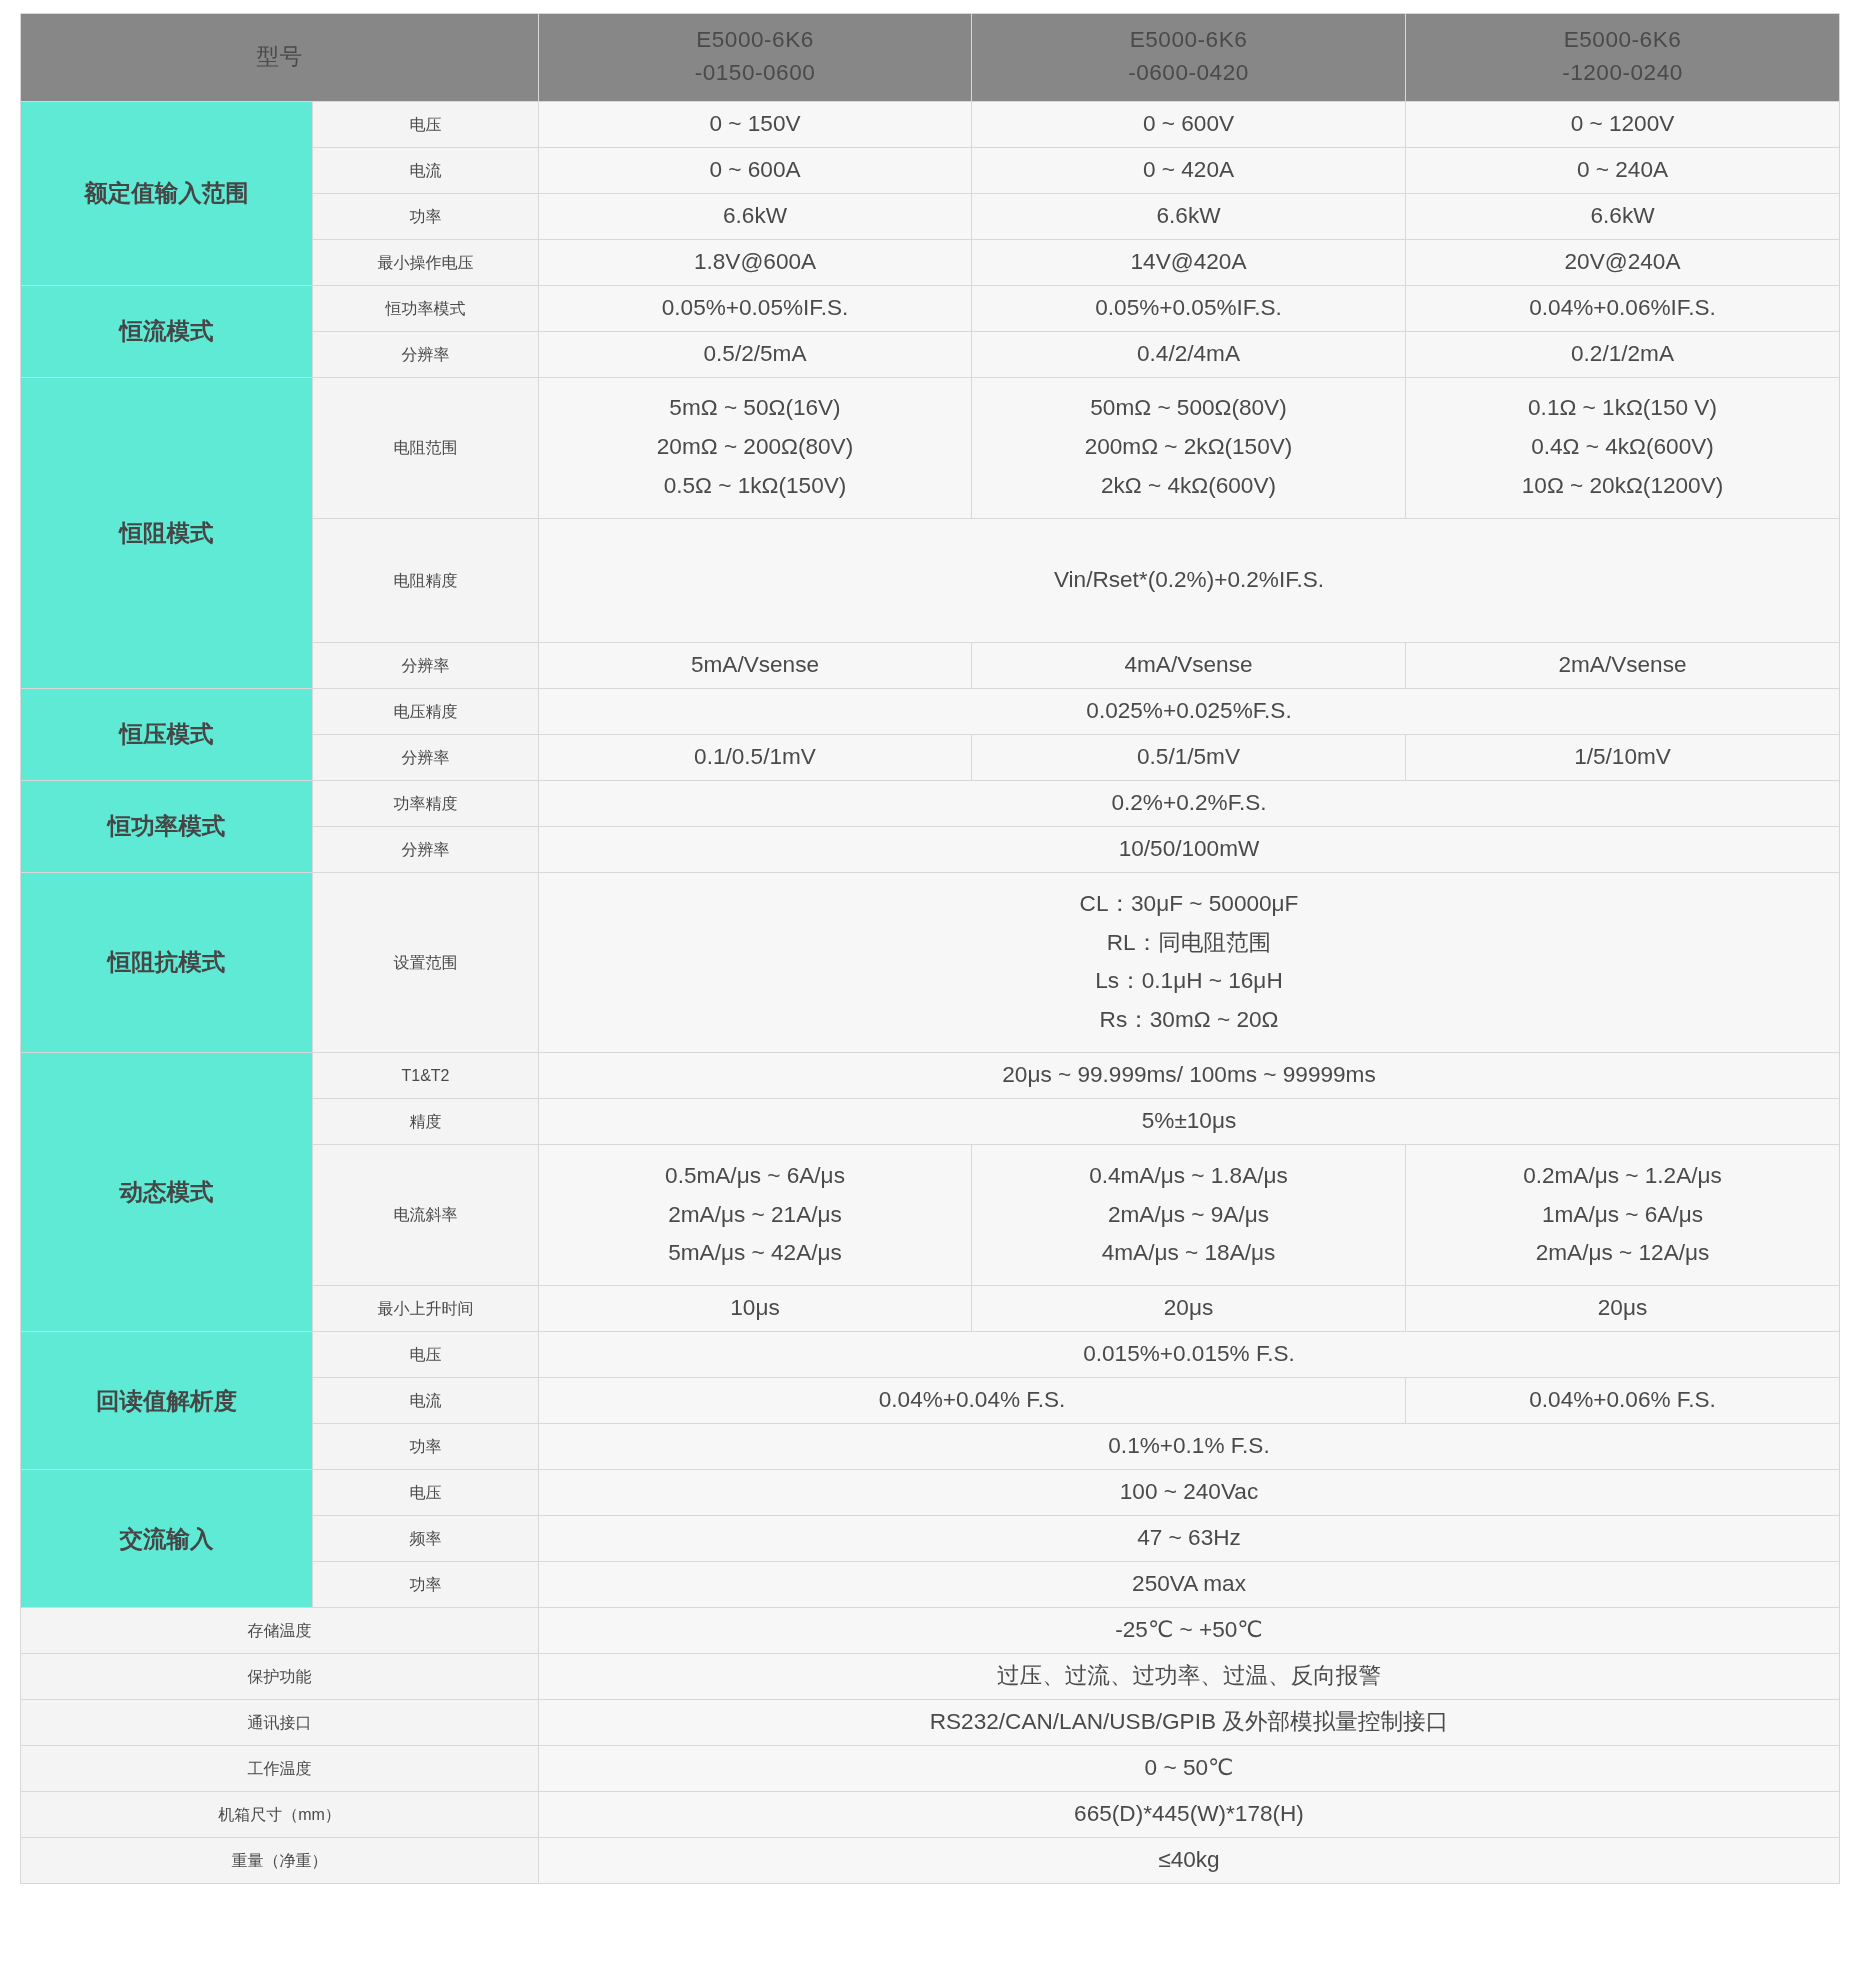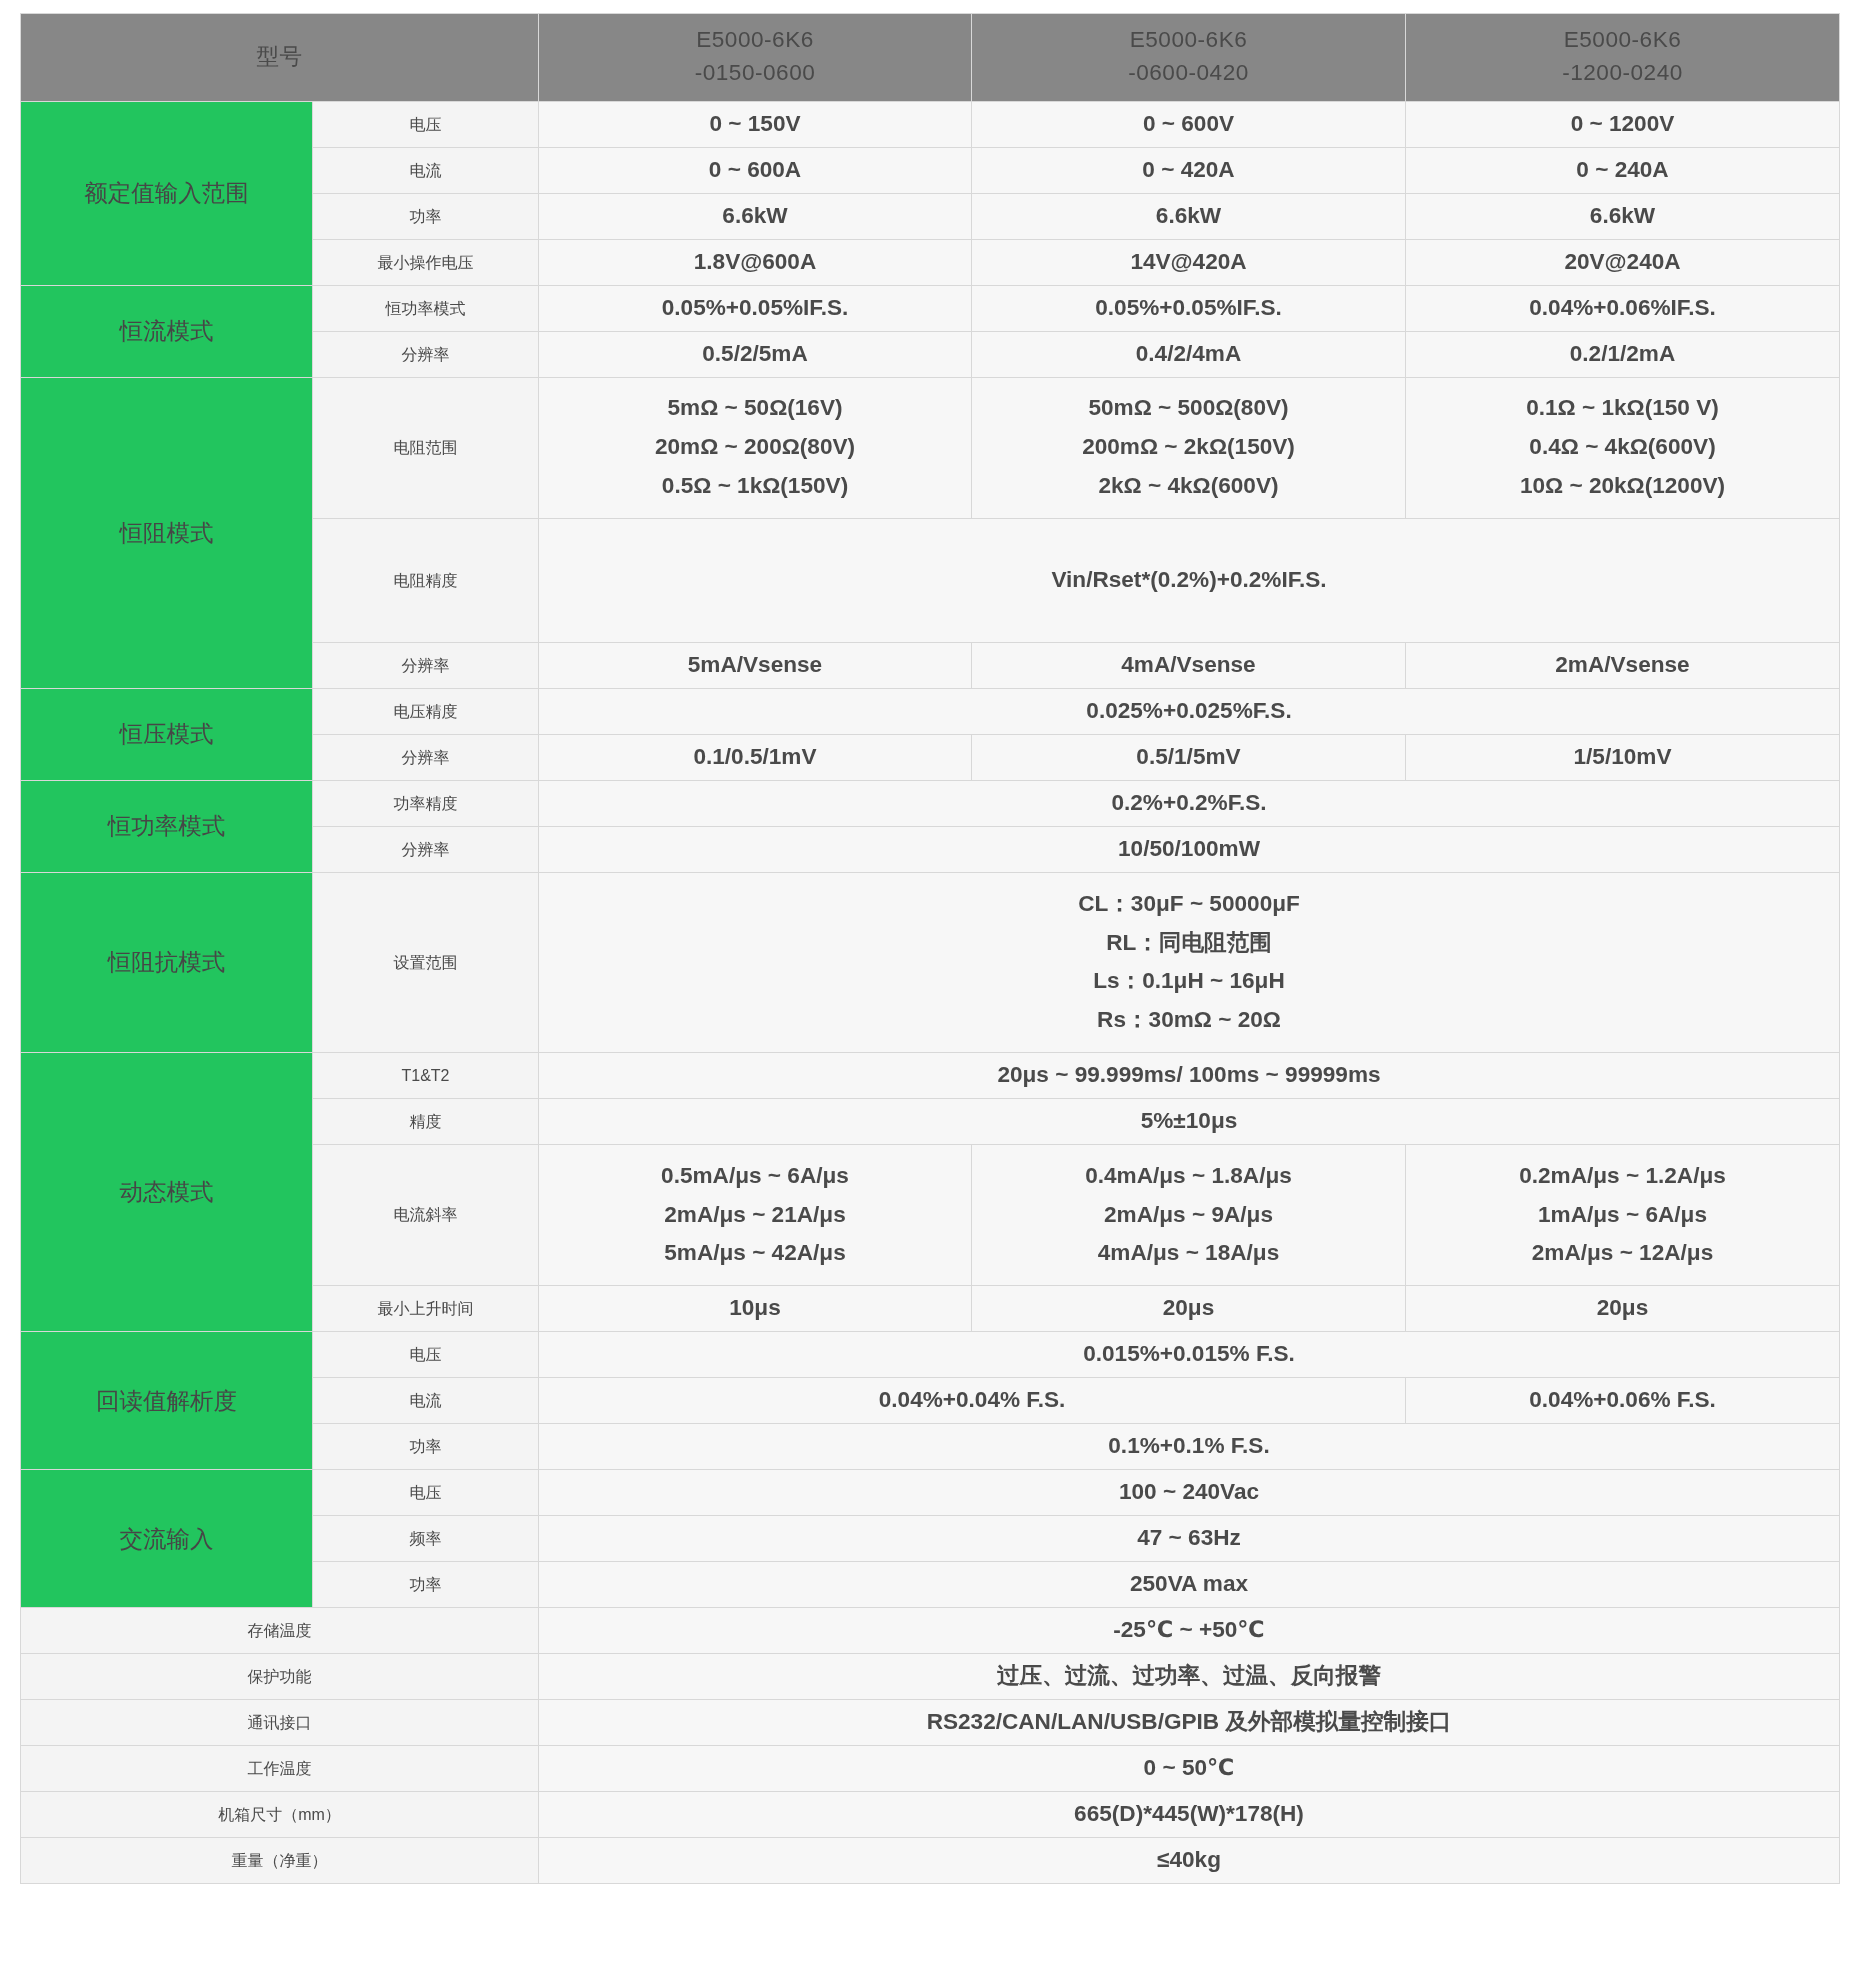--- a/index.html
+++ b/index.html
@@ -49,31 +49,31 @@
     letter-spacing: 0.5px;
   }
   thead th .ln { display: block; }
 
   tbody tr { }
   tbody td {
     height: 45px;
     background: #f4f4f4;
   }
   tbody td.grp {
-    background: #22c55e;
+    background: #5eead4;
     font-size: 23.5px;
     color: #464646;
+    font-weight: bold;
   }
   tbody td.sub {
     background: #f4f4f4;
     font-size: 16px;
   }
   tbody td.val {
     background: #f7f7f7;
-    font-weight: bold;
   }
   tbody td.multi {
     padding: 11.8px 5.4px;
     line-height: 1.72;
   }
   tbody td.tall {
     padding: 14.5px 5.4px;
   }
   .row-line { display: block; }
 

